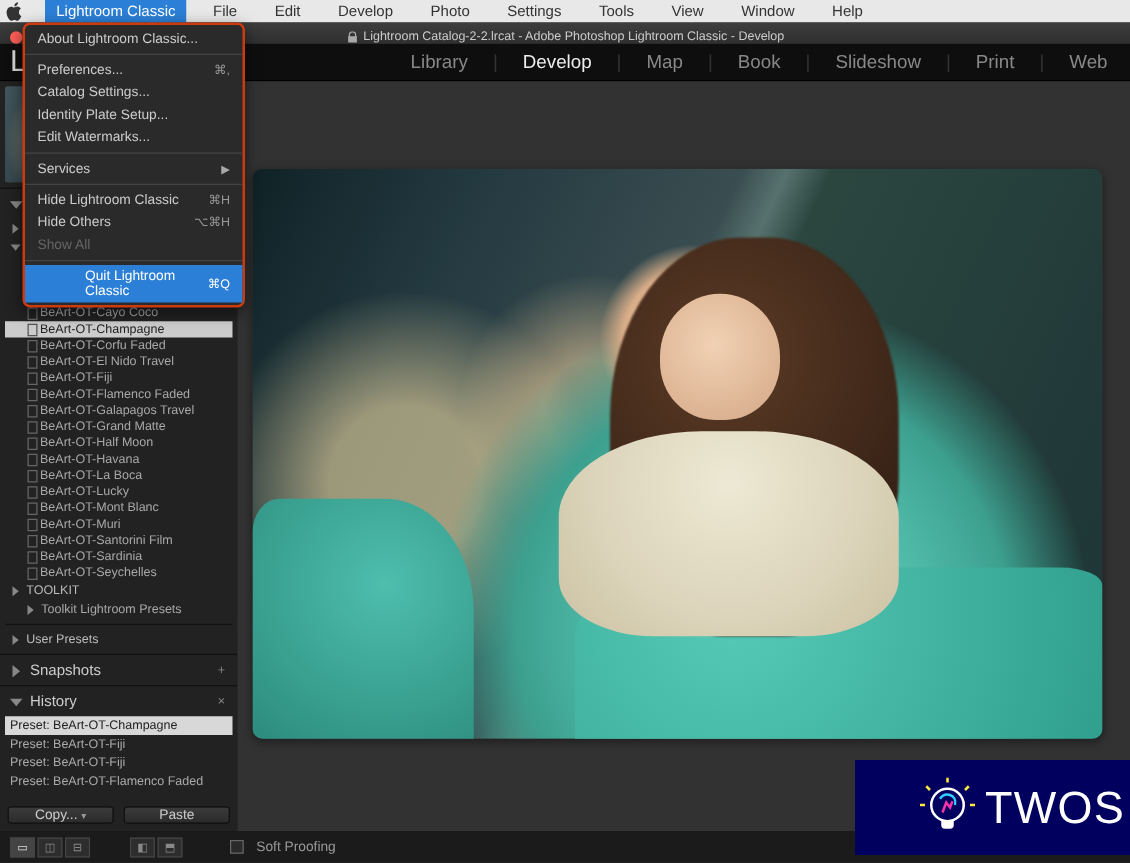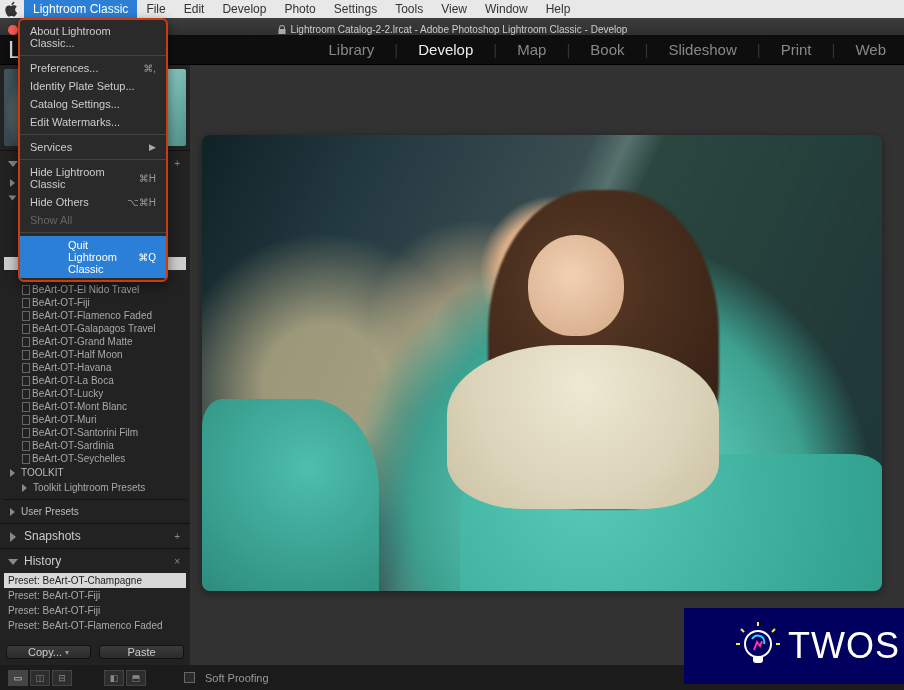--- a/index.html
+++ b/index.html
@@ -1,25 +1,25 @@
 <!DOCTYPE html>
 <html><head>
 <meta charset="utf-8">
 <style>
 * { margin:0; padding:0; box-sizing:border-box; font-family: "Helvetica Neue", Arial, sans-serif; }
 body { width:904px; height:690px; background:#1a1a1a; position:relative; overflow:hidden; font-size:11px; color:#aaa; }
 
 
-.menubar { position:absolute; top:0; left:0; right:0; height:18px; background:#e8e8e8; display:flex; align-items:center; padding:0 4px; gap:0; }
+.menubar { position:absolute; top:0; left:0; right:0; height:18px; background:#e8e8e8; display:flex; align-items:center; padding:0 4px; gap:12px; }
 .menubar .apple { width:16px; height:16px; margin-right:4px; }
 .menubar .mitem { padding:0 9px; color:#333; font-size:12px; line-height:18px; cursor:default; }
 .menubar .mitem.active { background:#2b7fd6; color:#fff; }
 
 
-.dropdown { position:absolute; top:18px; left:18px; width:150px; background:#2a2a2a; border:1px solid #1b1b1b; box-shadow:0 4px 12px rgba(0,0,0,.5); border-radius:0 0 4px 4px; padding:2px 0; z-index:100; border:2px solid #cc3b0f; border-radius:6px;}
+.dropdown { position:absolute; top:18px; left:18px; width:178px; background:#2a2a2a; border:1px solid #1b1b1b; box-shadow:0 4px 12px rgba(0,0,0,.5); border-radius:0 0 4px 4px; padding:2px 0; z-index:100; border:2px solid #cc3b0f; border-radius:6px;}
 .dropdown .ditem { padding:3px 10px 3px 10px; color:#ccc; font-size:11px; display:flex; justify-content:space-between; align-items:center; cursor:default;}
 .dropdown .ditem.disabled { color:#666; }
 .dropdown .ditem .sc { color:#999; font-size:10px;}
 .dropdown .sep { height:1px; background:#444; margin:3px 0;}
 .dropdown .ditem.hl { background:#2b7fd6; color:#fff;padding-left:48px; }
 .dropdown .ditem.hl .sc{color:#fff;}
 .dropdown .subarrow { font-size:9px; color:#aaa;}
 
 
 .wintitle { position:absolute; top:18px; left:0; right:0; height:17px; background:linear-gradient(#3d3d3d,#2f2f2f); color:#ccc; font-size:10px; display:flex; align-items:flex-end; justify-content:center; z-index:5;}
@@ -126,24 +126,24 @@
 <div class="dropdown">
   <div class="ditem">
       <span>About Lightroom Classic...</span>
     </div>
   <div class="sep"></div>
   <div class="ditem">
       <span>Preferences...</span>
       <span class="sc">⌘,</span>
     </div>
   <div class="ditem">
+      <span>Catalog Settings...</span>
+    </div>
+  <div class="ditem">
       <span>Identity Plate Setup...</span>
-    </div>
-  <div class="ditem">
-      <span>Catalog Settings...</span>
     </div>
   <div class="ditem">
       <span>Edit Watermarks...</span>
     </div>
   <div class="sep"></div>
   <div class="ditem">
       <span>Services</span>
       <span class="subarrow">▶</span>
     </div>
   <div class="sep"></div>

